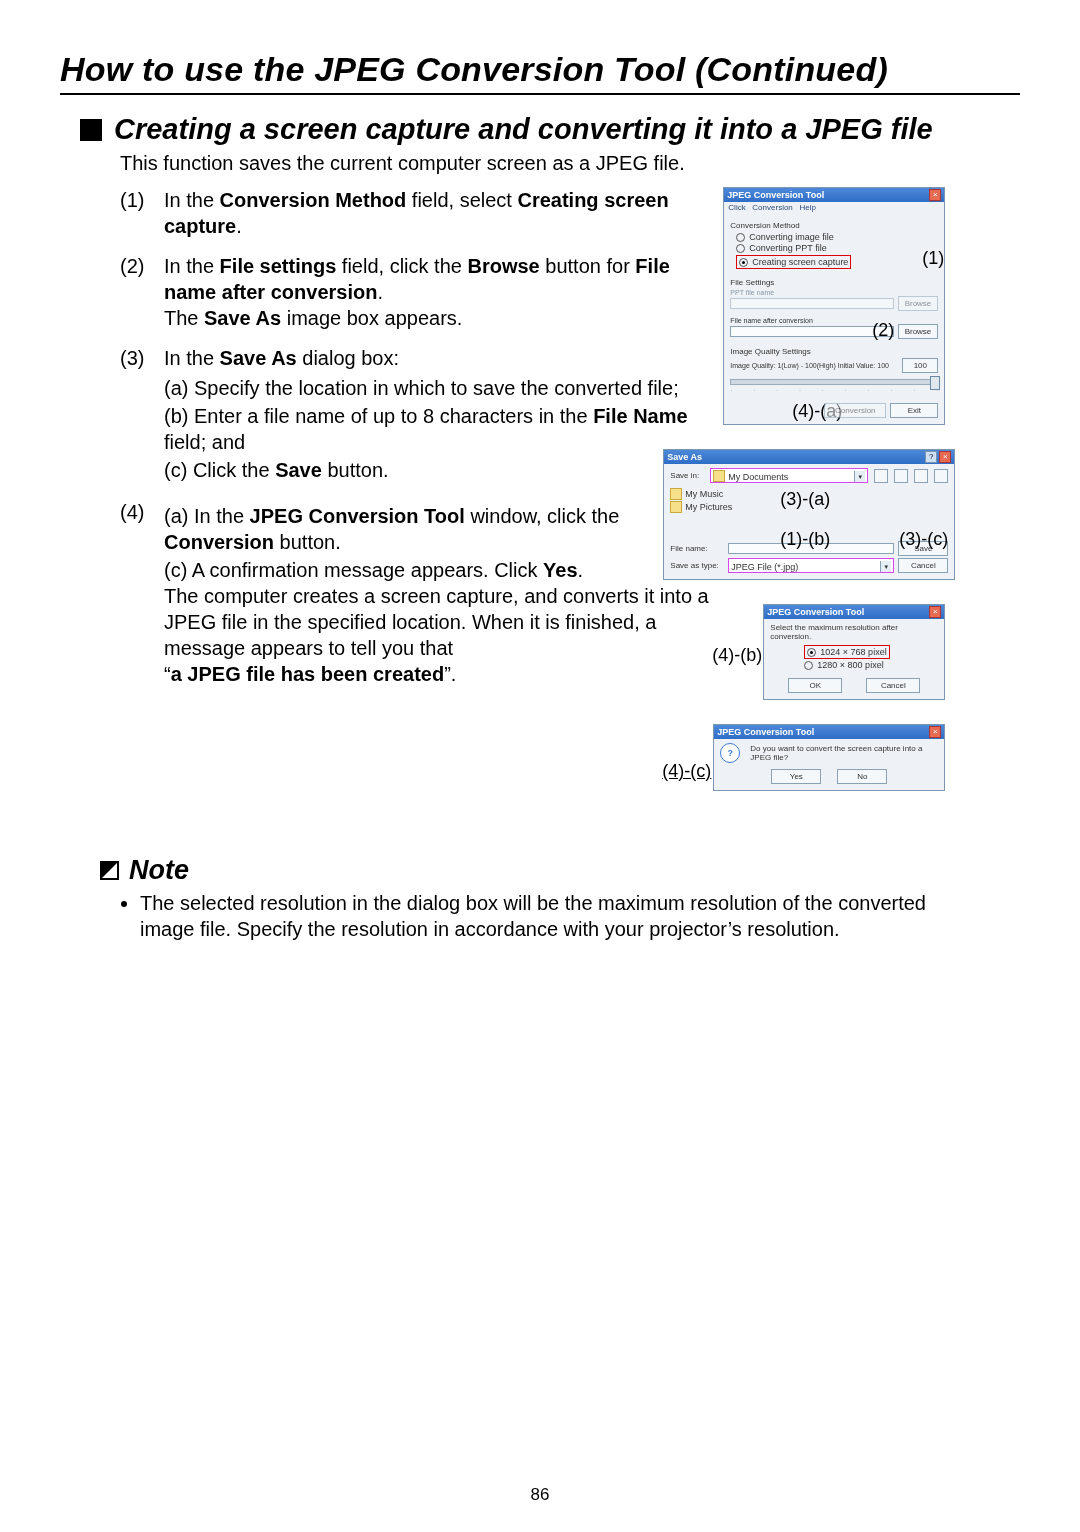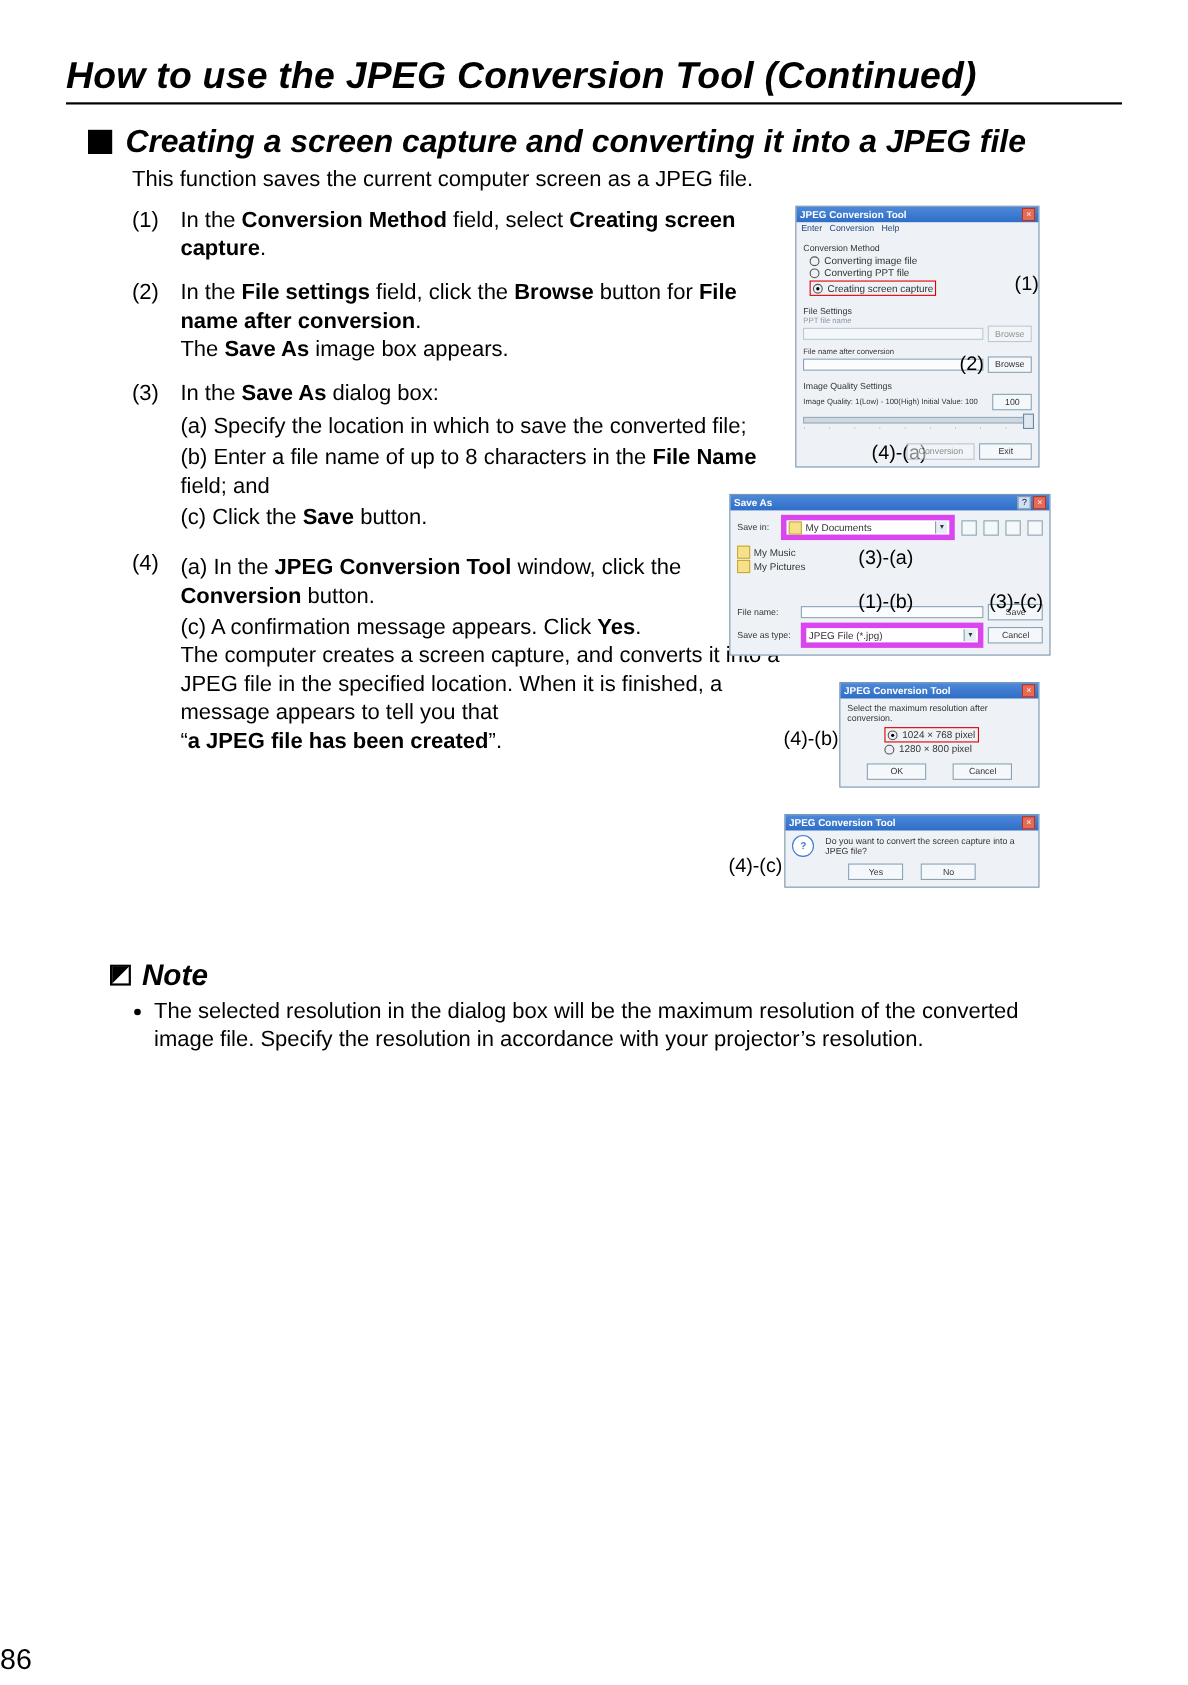--- a/index.html
+++ b/index.html
@@ -101,24 +101,25 @@
     vertical-align: -1px;
   }
   ul.note-list {
     margin: 0 60px 0 60px;
     padding-left: 20px;
     font-size: 20px;
     line-height: 1.3;
   }
   .page-num {
     position: absolute;
-    bottom: 8px;
+    bottom: 27px;
     left: 0;
     right: 0;
-    font-size: 26px;
+    text-align: center;
+    font-size: 17px;
   }
 
   
   .dlg {
     border: 1px solid #7a96b0;
     background: #eef2f6;
     font-size: 9px;
     margin-bottom: 24px;
     position: relative;
   }
@@ -200,21 +201,21 @@
   }
   .ticks { display:flex; justify-content:space-between; margin-top:2px; font-size:6px; color:#667; }
 
   
   .side-item { display:flex; align-items:center; gap:3px; margin:1px 0; }
   .side-ico { width:10px; height:10px; background:#f6e08a; border:1px solid #caa83a; flex:none; }
 
   
   .tbico { width:12px; height:12px; border:1px solid #8aa2b6; background:#f5f8fb; display:inline-block; margin-left:2px; }
 
-  .drop { border:5px solid #d946ef; background:#fff; height:13px; display:flex; align-items:center; padding:0 2px; flex:1; }
+  .drop { border:1px solid #d946ef; background:#fff; height:13px; display:flex; align-items:flex-end; padding:0 2px; flex:1; }
   .drop .dd-arrow { width:10px; height:11px; background:#e5edf5; border-left:1px solid #8aa2b6; text-align:center; line-height:11px; font-size:7px; margin-left:auto; }
 
   .fat-row { display:flex; align-items:center; gap:4px; margin-top:2px; }
   .fat-row .lbl { width:54px; font-size:8px; }
 
   .confirm-ico {
     width:18px; height:18px; border-radius:50%;
     background:#fff; border:1px solid #3a7bd5; color:#3a7bd5;
     text-align:center; line-height:18px; font-weight:700;
     margin-right:6px; flex:none;
@@ -290,21 +291,21 @@
     </div>
 
     <div class="img-col">
 
       <div class="dlg" style="width:220px;">
         <div class="titlebar">
           <span class="t">JPEG Conversion Tool</span>
           <span class="close-x">×</span>
         </div>
         <div style="font-size:8px; padding:1px 4px; color:#2a4a7a;">
-          <span>Enter</span>&nbsp;&nbsp;
+          <span>Click</span>&nbsp;&nbsp;
           <span>Conversion</span>&nbsp;&nbsp;
           <span>Help</span>
         </div>
         <div class="content">
           <div class="group-label">Conversion Method</div>
           <div class="radio-row">
               <span class="radio"></span>
               <span>Converting image file</span>
             </div>
           <div class="radio-row">
@@ -437,21 +438,21 @@
       <div class="dlg" style="width:230px; margin-left:-10px;">
         <div class="titlebar">
           <span class="t">JPEG Conversion Tool</span>
           <span class="close-x">×</span>
         </div>
         <div class="content" style="position:relative;">
           <div class="row">
             <span class="confirm-ico">?</span>
             <span style="font-size:8px;">Do you want to convert the screen capture into a JPEG file?</span>
           </div>
-          <span class="inline-lbl" style="left:-52px; top:22px;">(4)-(c)</span>
+          <span class="inline-lbl" style="left:-52px; top:22px;text-decoration:underline;">(4)-(c)</span>
           <div class="row" style="justify-content:center; gap:16px; margin-top:6px;">
             <span class="btn red-box" style="width:36px;">Yes</span>
             <span class="btn" style="width:36px;">No</span>
           </div>
         </div>
       </div>
 
     </div>
   </div>
 

